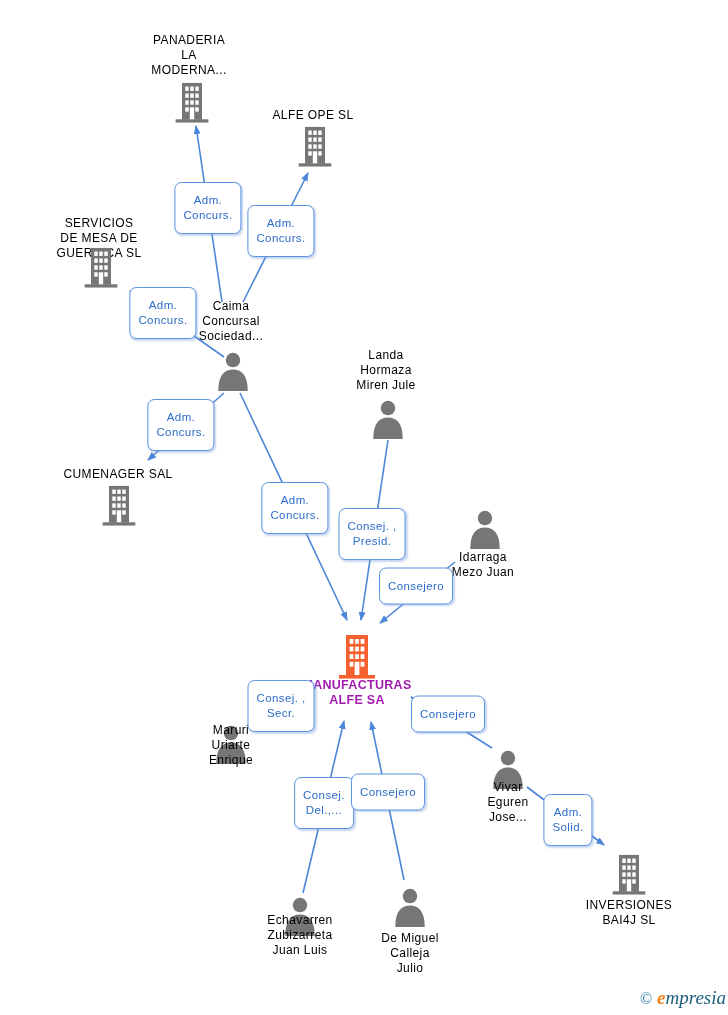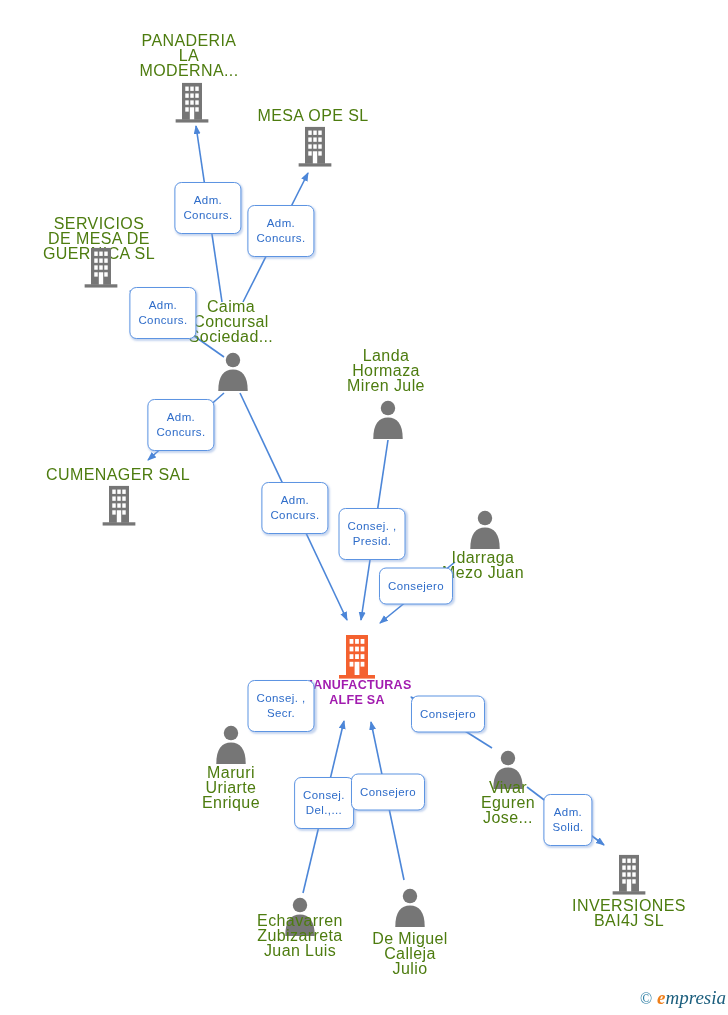--- a/index.html
+++ b/index.html
@@ -12,21 +12,21 @@
 
   .icon{
     position:absolute;transform:translate(-50%,-50%);
     color:#767676;line-height:0;
   }
   .icon.highlight{color:#f4612f;}
 
   .node-label{
     position:absolute;transform:translateX(-50%);
     text-align:center;white-space:pre-line;
-    color:#4d7c0f;font-size:16px;line-height:15px;letter-spacing:.4px;
+    color:#000000;font-size:12px;line-height:15px;letter-spacing:.4px;
     cursor:pointer;
   }
   .node-label.strong{
     color:#a21caf;font-weight:bold;font-size:12.5px;letter-spacing:.3px;
   }
 
   .edge-label{
     position:absolute;transform:translate(-50%,-50%);
     background:#ffffff;
     border:1.7px solid #5d94e2;border-radius:7px;
@@ -101,21 +101,21 @@
   <div>
     <div class="node-label" style="left:189px;top:33px">PANADERIA
 LA
 MODERNA...</div>
     <div class="icon" style="left:192px;top:102px"><svg width="40" height="42">
           <use href="#sym-building"></use>
         </svg></div>
   </div>
 
   <div>
-    <div class="node-label" style="left:313px;top:108px">MESA OPE SL</div>
+    <div class="node-label" style="left:313px;top:108px">ALFE OPE SL</div>
     <div class="icon" style="left:315px;top:146px"><svg width="40" height="42">
           <use href="#sym-building"></use>
         </svg></div>
   </div>
 
   <div>
     <div class="node-label" style="left:99px;top:216px">SERVICIOS
 DE MESA DE
 GUERNICA SL</div>
     <div class="icon" style="left:101px;top:267px"><svg width="40" height="42">
@@ -161,21 +161,21 @@
           <use href="#sym-building"></use>
         </svg></div>
     <div class="node-label strong" style="left:357px;top:678px">MANUFACTURAS
 ALFE SA</div>
   </div>
 
   <div>
     <div class="icon" style="left:231px;top:744px"><svg width="38" height="40">
           <use href="#sym-person"></use>
         </svg></div>
-    <div class="node-label" style="left:231px;top:765px">Maruri
+    <div class="node-label" style="left:231px;top:723px">Maruri
 Uriarte
 Enrique</div>
   </div>
 
   <div>
     <div class="icon" style="left:508px;top:769px"><svg width="38" height="40">
           <use href="#sym-person"></use>
         </svg></div>
     <div class="node-label" style="left:508px;top:780px">Vivar
 Eguren

